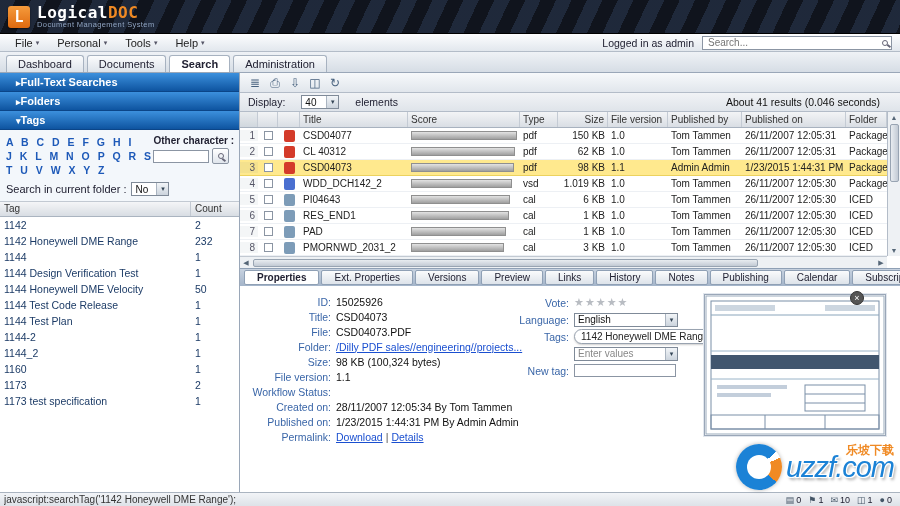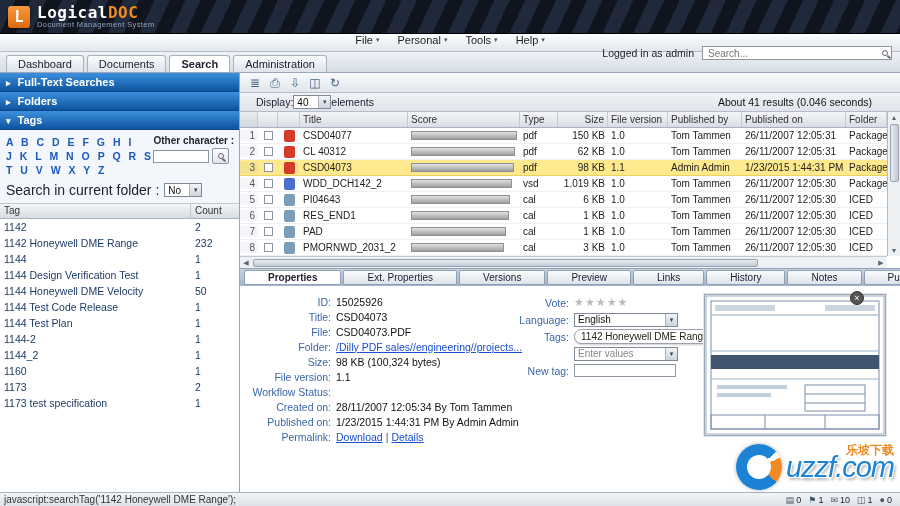--- a/index.html
+++ b/index.html
@@ -26,21 +26,20 @@
   }
   .brand{ font-family:"DejaVu Sans Mono", monospace; font-weight:bold; font-size:16px; line-height:15px; letter-spacing:.5px; }
   .b1{ color:#ffffff; } .b2{ color:#f08a24; }
   .subtitle{ font-size:7.5px; color:#8fa3c0; letter-spacing:.4px; }
 
   
   .menubar{
     height:18px; display:flex; align-items:center; padding:0 6px;
     background:linear-gradient(#fcfdfe,#e2e7ed); border-bottom:1px solid #b3bcc8;
     color:#222;
-    flex-direction:column;
   }
   .menus{ display:flex; }
   .menu-item{ padding:0 9px; display:flex; align-items:center; gap:3px; cursor:default; font-size:11px; }
   .menu-item::after{ content:"▾"; font-size:7px; color:#556; }
   .menubar-right{ margin-left:auto; display:flex; align-items:center; gap:8px; padding-right:2px; }
   .logged{ font-size:10.5px; color:#223; }
   .searchbox{ width:190px; height:14px; background:#fff; border:1px solid #8b95a3; display:flex; align-items:center; padding:0 3px; }
   .searchbox input{ flex:1; border:none; outline:none; font-size:10px; height:11px; padding:0 2px; font-family:inherit; min-width:0; }
   .mag{ width:6px; height:6px; border:1.5px solid #667; border-radius:50%; position:relative; flex:none; }
   .mag::after{ content:""; position:absolute; width:4px; height:1.5px; background:#667; right:-3.5px; bottom:-2px; transform:rotate(38deg); }
@@ -56,59 +55,59 @@
     border-radius:3px 3px 0 0; cursor:default;
   }
   .tab.active{ background:#fff; font-weight:bold; }
 
   
   .main{ display:flex; height:419px; }
 
   
   .sidebar{ width:240px; flex:none; border-right:1px solid #9aa7b8; background:#fff; display:flex; flex-direction:column; }
   .acc{
-    height:19px; flex:none; display:flex; align-items:center; gap:7px; padding-left:6px;
+    height:19px; flex:none; display:flex; align-items:center; gap:0; padding-left:16px;
     background:linear-gradient(#3c90dd,#0e54a0); color:#fff; font-size:11px; font-weight:bold;
     border-bottom:1px solid #0b4588; cursor:default;
   }
   .acc .arr::before{ content:"▸"; font-size:9px; }
   .acc.expanded .arr::before{ content:"▾"; }
 
   .tags-panel{ flex:1; display:flex; flex-direction:column; background:#f3f7fb; overflow:hidden; }
   .letters-block{ display:flex; padding:5px 6px 2px; }
   .letters{ flex:1; }
   .lrow{ color:#1d59b8; font-weight:bold; font-size:10.5px; letter-spacing:2.5px; line-height:14px; cursor:pointer; white-space:nowrap; }
   .otherchar{ width:94px; flex:none; }
   .oc-label{ font-size:10px; color:#223; font-weight:bold; margin-bottom:2px; white-space:nowrap; }
   .oc-input-row{ display:flex; align-items:center; gap:3px; }
   .oc-input{ width:56px; height:13px; border:1px solid #8b95a3; font-size:10px; padding:0 2px; font-family:inherit; }
   .oc-search{ width:17px; height:16px; border:1px solid #8b95a3; background:linear-gradient(#fff,#dfe5ec); display:flex; align-items:center; justify-content:center; border-radius:2px; padding:0; cursor:pointer; }
 
   .sif-row{ display:flex; align-items:center; gap:5px; padding:3px 6px 5px; }
-  .sif-label{ font-size:14px; color:#223; white-space:nowrap; }
+  .sif-label{ font-size:11px; color:#223; white-space:nowrap; }
   .select{ height:14px; border:1px solid #7f8a98; background:#fff; display:inline-flex; align-items:center; font-size:10px; color:#111; padding-left:3px; position:relative; }
   .sif-select{ width:38px; }
   .sel-arrow{ margin-left:auto; width:12px; height:100%; background:linear-gradient(#f2f5f8,#ccd4dd); border-left:1px solid #aab4c0; display:flex; align-items:center; justify-content:center; flex:none; }
   .sel-arrow::before{ content:"▾"; font-size:7px; color:#345; }
 
   .tag-table{ flex:1; display:flex; flex-direction:column; background:#fff; border-top:1px solid #c2c9d2; }
   .tt-head{ height:15px; flex:none; display:flex; background:linear-gradient(#f4f5f7,#d8dde3); border-bottom:1px solid #aab4c0; font-size:10px; color:#333; }
   .tt-h1{ flex:1; padding-left:4px; border-right:1px solid #c2c9d2; line-height:14px; }
   .tt-h2{ width:48px; padding-left:4px; line-height:14px; }
   .tt-body{ flex:1; overflow:hidden; }
   .tt-row{ height:16px; display:flex; font-size:10.5px; color:#1c3b66; align-items:center; cursor:pointer; }
   .tt-c1{ flex:1; padding-left:4px; white-space:nowrap; overflow:hidden; }
   .tt-c2{ width:48px; padding-left:4px; }
 
   
   .content{ flex:1; display:flex; flex-direction:column; min-width:0; background:#fff; }
   .toolbar{ height:20px; flex:none; display:flex; align-items:center; gap:2px; background:linear-gradient(#f7f9fb,#e1e6ec); border-bottom:1px solid #b3bcc8; padding:0 6px; }
   .tbi{ width:18px; height:16px; display:flex; align-items:center; justify-content:center; font-size:12px; color:#47617e; border-radius:2px; cursor:pointer; }
 
-  .display-row{ height:19px; flex:none; display:flex; align-items:center; gap:0; background:linear-gradient(#f1f3f6,#dfe4ea); border-bottom:1px solid #b3bcc8; padding:0 16px; font-size:10.5px; color:#223; }
+  .display-row{ height:19px; flex:none; display:flex; align-items:center; gap:16px; background:linear-gradient(#f1f3f6,#dfe4ea); border-bottom:1px solid #b3bcc8; padding:0 8px; font-size:10.5px; color:#223; }
   .disp-select{ width:38px; }
   .results-summary{ margin-left:auto; padding-right:12px; font-size:10.5px; color:#111; }
 
   .grid{ position:relative; flex:none; }
   .ghead{ display:flex; height:16px; background:linear-gradient(#f3f4f6,#d9dee4); border-bottom:1px solid #a8b2bf; font-size:10px; color:#333; margin-right:13px; }
   .ghead .cell{ border-right:1px solid #c4cbd4; line-height:15px; }
   .grid-rows{ margin-right:13px; }
   .grow{ display:flex; height:16px; border-bottom:1px solid #edf0f4; font-size:10px; color:#222; align-items:center; background:#fff; cursor:default; }
   .grow.selected{ background:#ffe98e; border-bottom-color:#ecd25e; }
   .cell{ padding:0 3px; white-space:nowrap; overflow:hidden; flex:none; }
@@ -134,21 +133,21 @@
   .vs-btn{ height:11px; line-height:11px; flex:none; cursor:pointer; }
   .vs-thumb{ width:9px; height:58px; flex:none; background:linear-gradient(90deg,#e8ecf0,#c2cad4); border:1px solid #98a4b2; border-radius:2px; margin:1px 0; cursor:pointer; }
   .vs-space{ flex:1; }
   .hscroll{ height:12px; margin-right:13px; background:#eef1f4; border-top:1px solid #c2c9d2; display:flex; align-items:center; font-size:7px; color:#567; }
   .hs-btn{ width:12px; text-align:center; flex:none; cursor:pointer; }
   .hs-thumb{ width:78%; height:8px; background:linear-gradient(#e8ecf0,#c2cad4); border:1px solid #98a4b2; border-radius:2px; margin:0 1px; cursor:pointer; }
   .hs-space{ flex:1; }
 
   
   .dtabs{ height:18px; flex:none; display:flex; align-items:center; gap:2px; background:linear-gradient(#c7d2e0,#a3b4c9); border-top:1px solid #8fa0b5; padding:0 4px; }
-  .dtab{ height:15px; line-height:13px; padding:0 23px; font-size:10px; color:#223; background:linear-gradient(#fafbfc,#dde3ea); border:1px solid #8fa0b5; border-radius:2px; cursor:pointer; white-space:nowrap; }
+  .dtab{ height:15px; line-height:13px; padding:0 12px; font-size:10px; color:#223; background:linear-gradient(#fafbfc,#dde3ea); border:1px solid #8fa0b5; border-radius:2px; cursor:pointer; white-space:nowrap; }
   .dtab.active{ background:#fff; font-weight:bold; }
 
   .dbody{ flex:1; position:relative; background:#fff; overflow:hidden; }
   .dclose{ position:absolute; top:5px; right:36px; width:14px; height:14px; border-radius:50%; background:#555; border:1px solid #333; color:#fff; font-size:9px; line-height:11px; text-align:center; padding:0; z-index:5; cursor:pointer; }
   .dclose::before{ content:"×"; }
 
   .props{ position:absolute; left:4px; top:8px; width:300px; }
   .prow{ display:flex; align-items:center; height:15px; font-size:10.5px; }
   .plabel{ width:92px; text-align:right; color:#3a66a8; padding-right:5px; flex:none; white-space:nowrap; }
   .pval{ color:#111; white-space:nowrap; }

